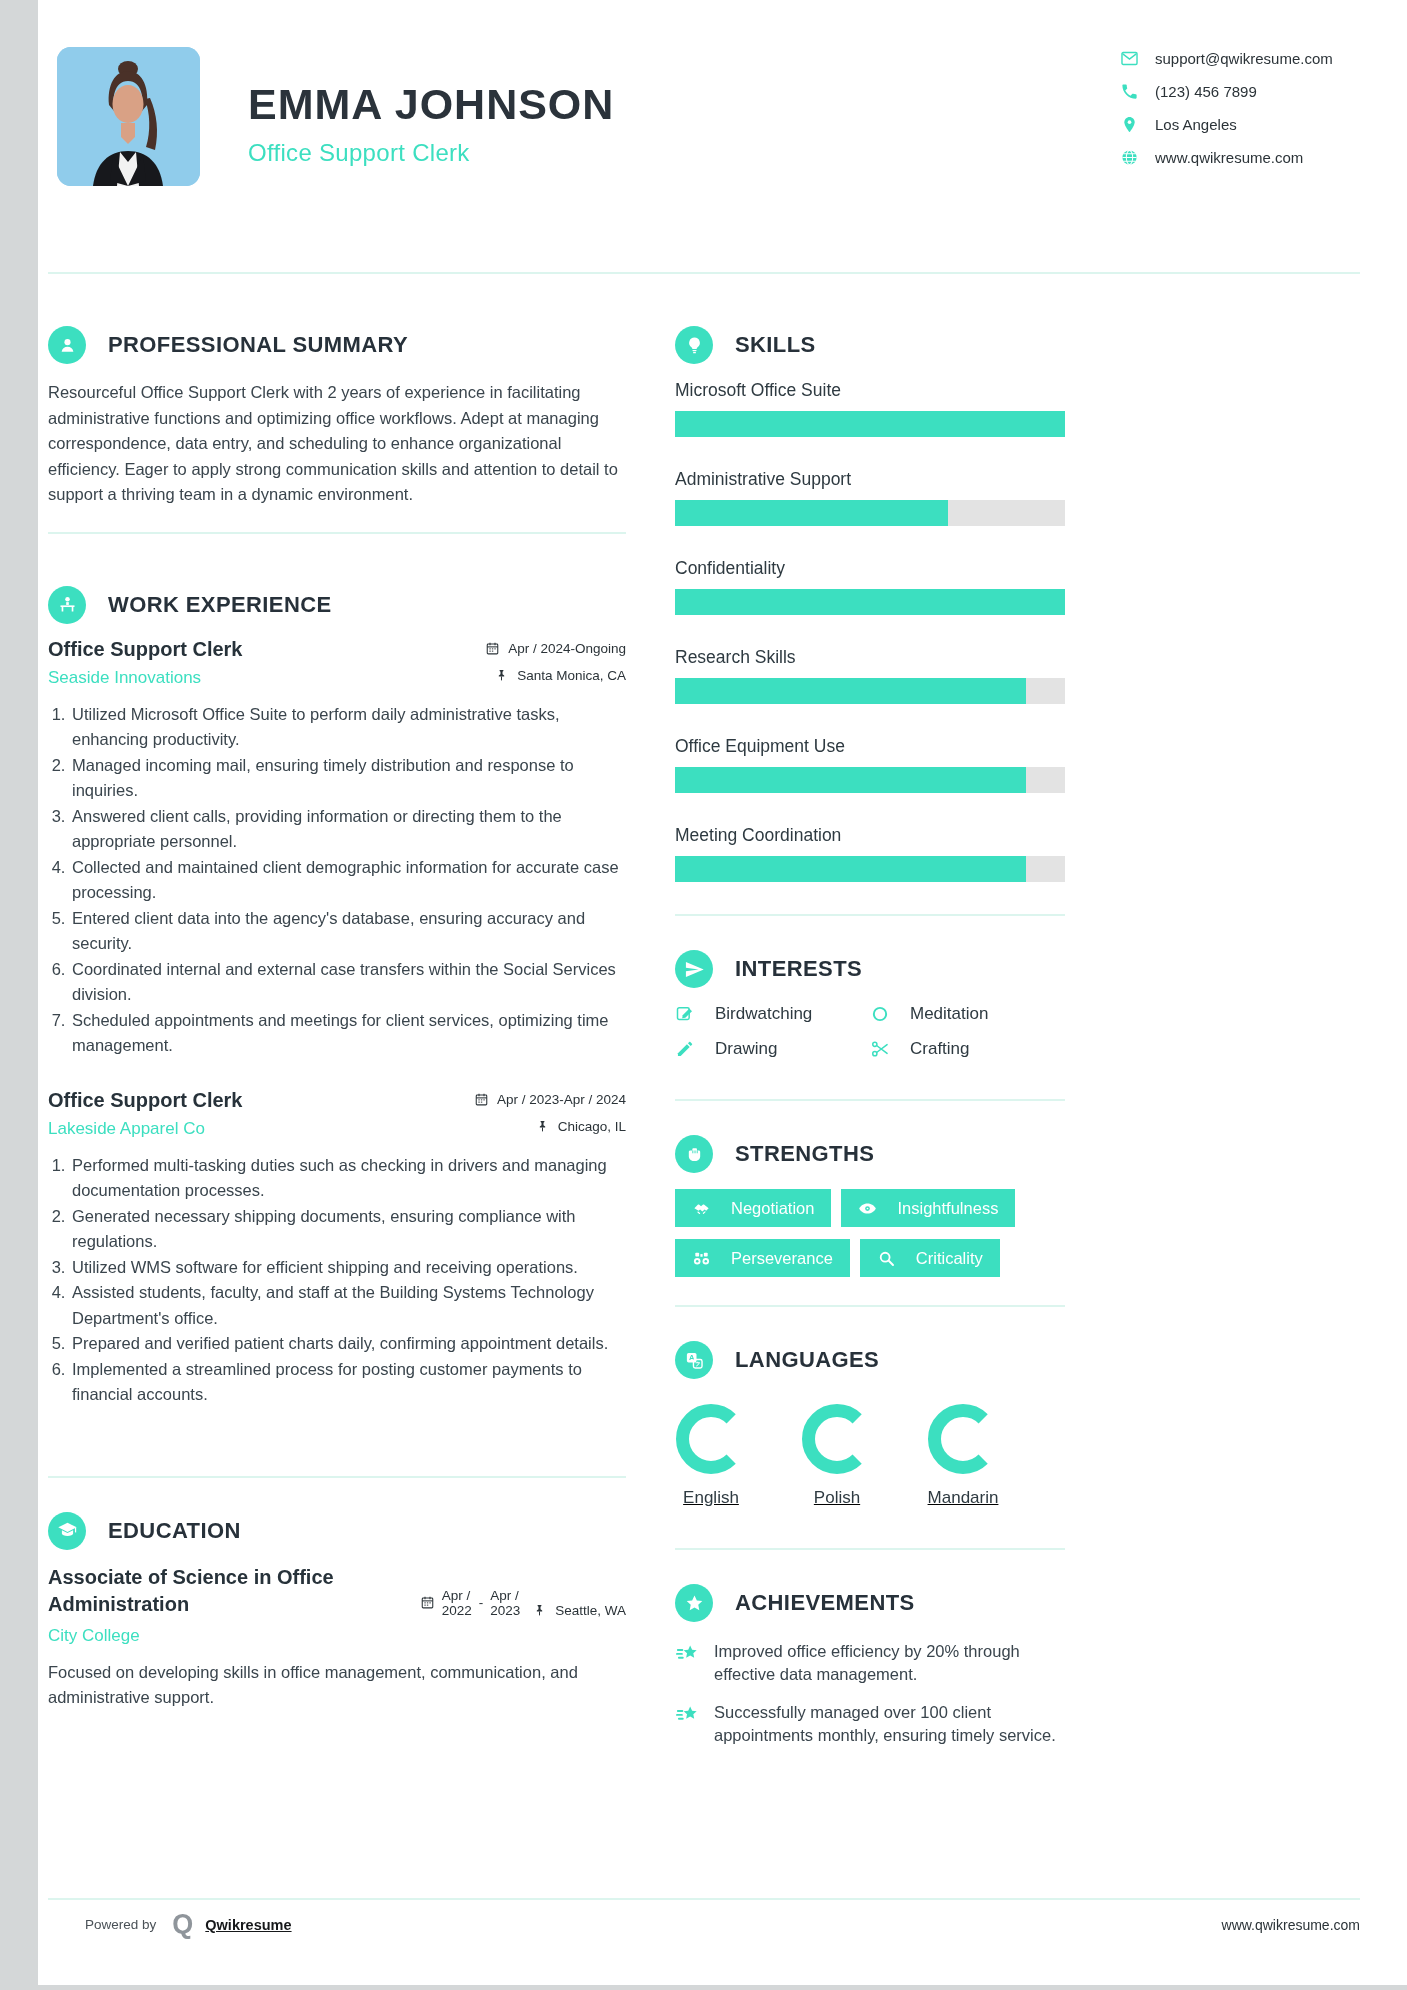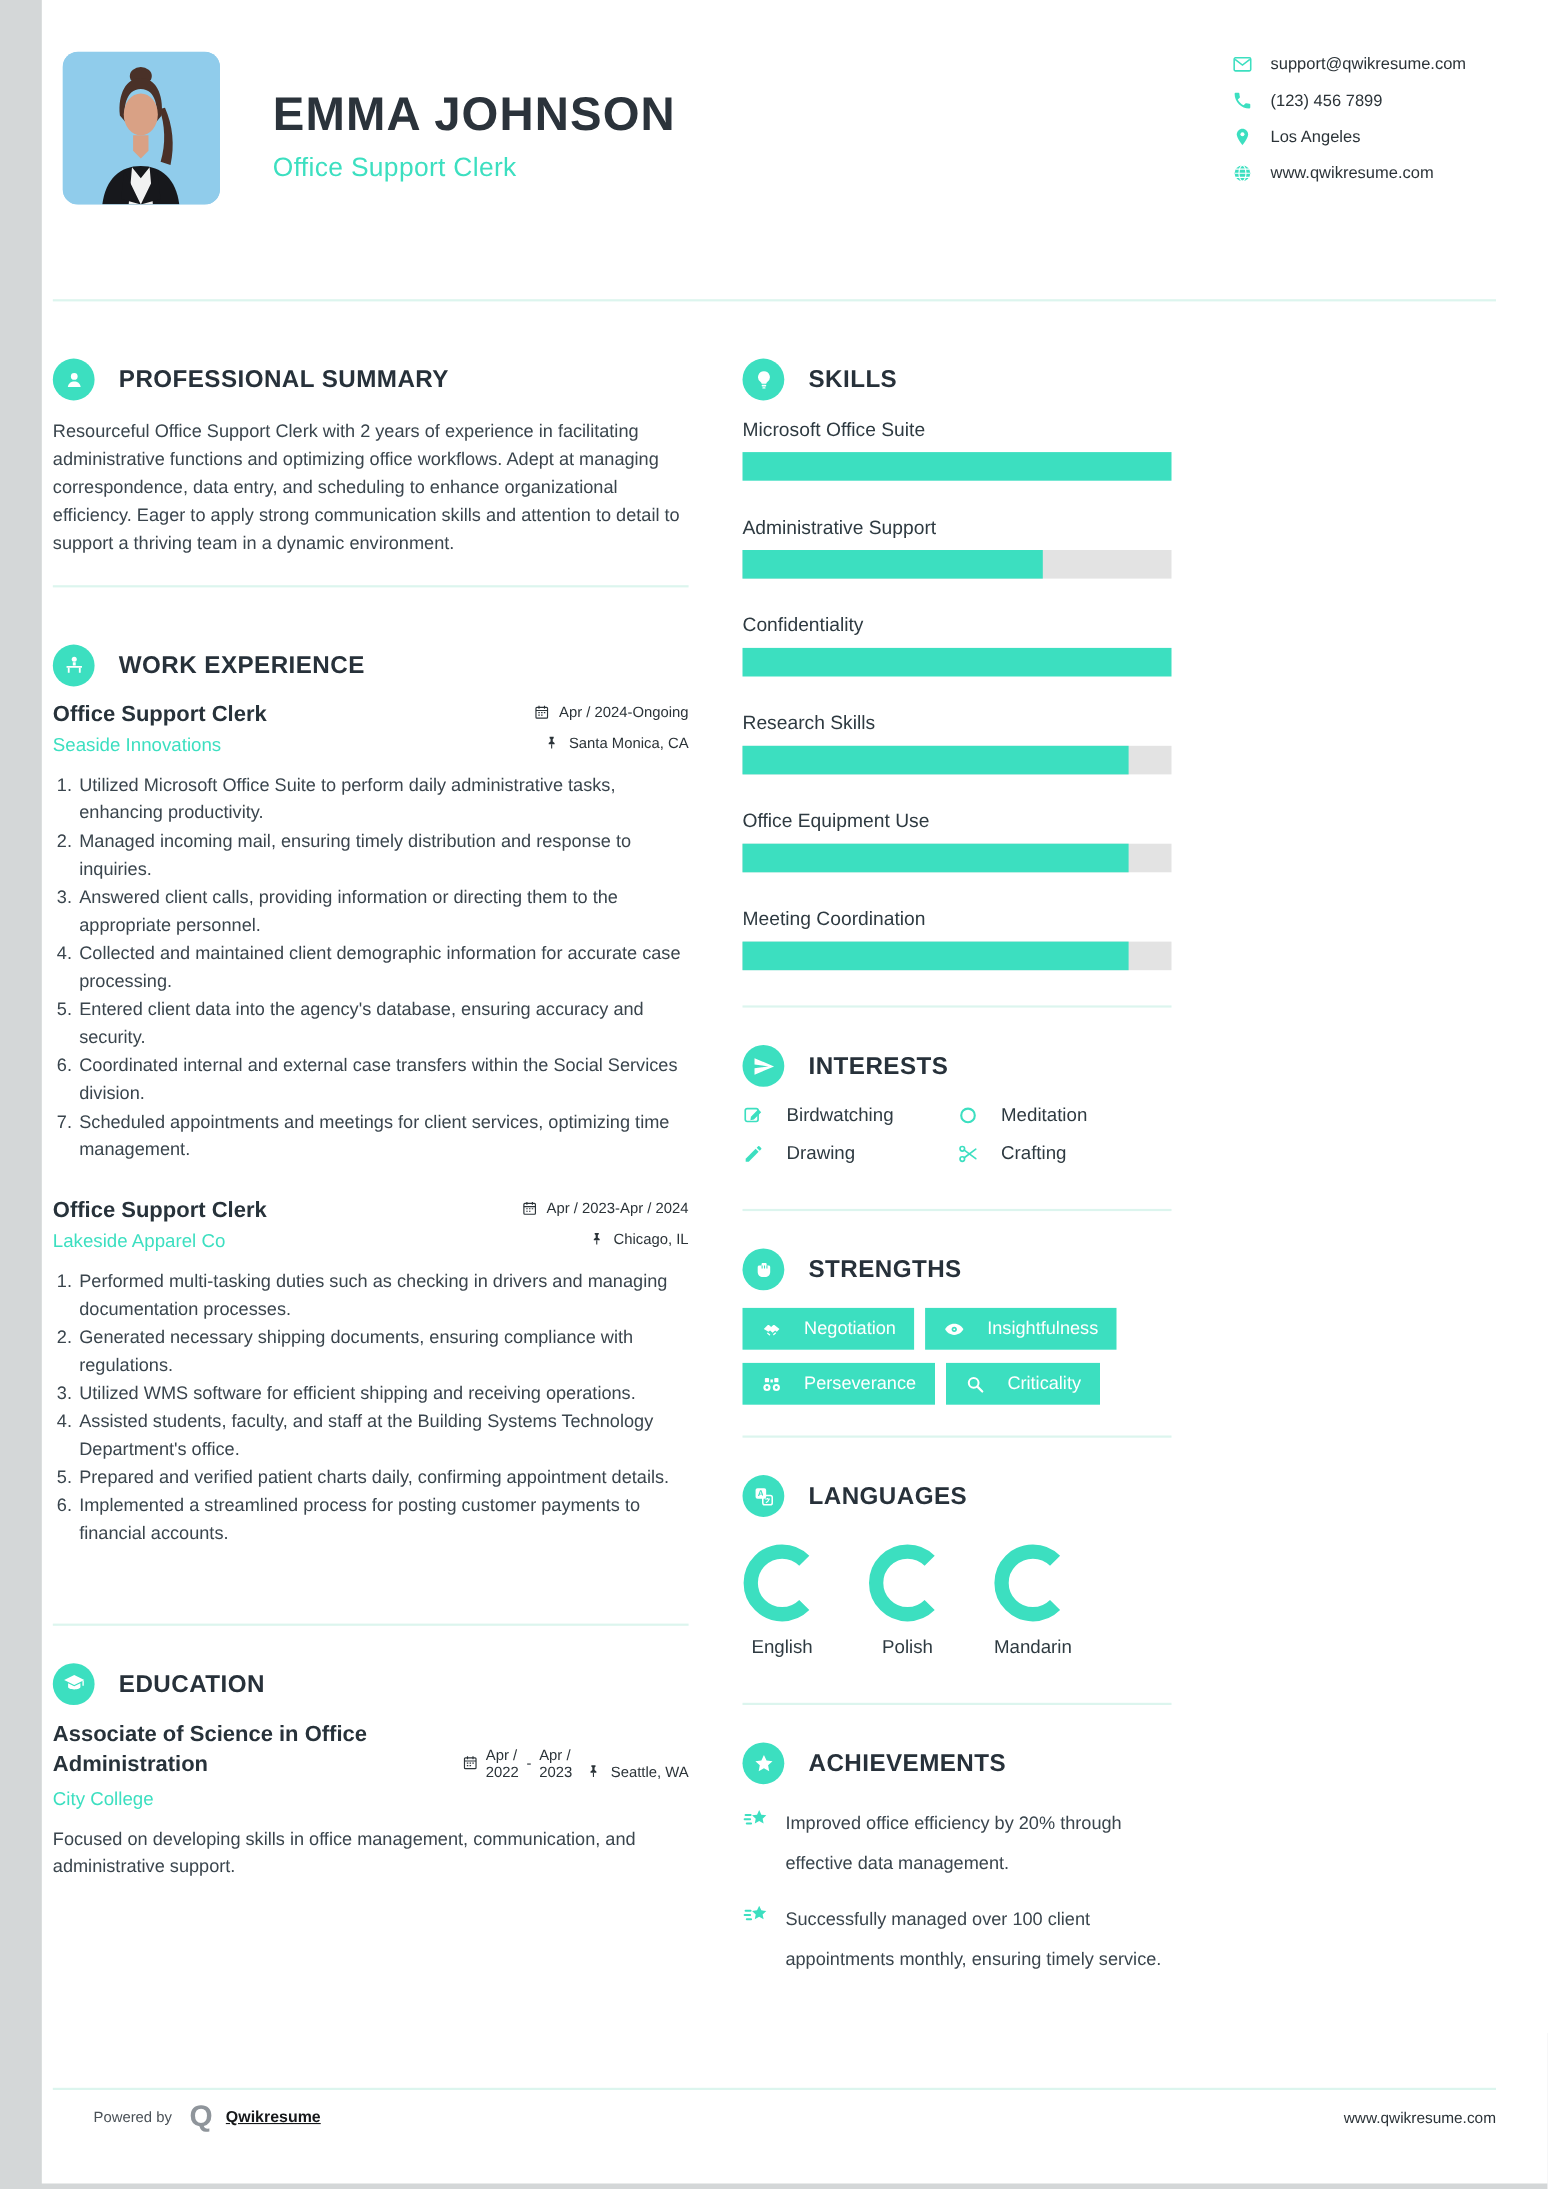--- a/index.html
+++ b/index.html
@@ -80,30 +80,30 @@
   .interest { display:flex; align-items:center; gap:20px; }
   .interest svg { width:20px; height:20px; flex:0 0 auto; }
   .interest span { font-size:17px; color:#2E3A41; }
 
   
   .strengths-wrap { margin-top:16px; display:flex; flex-wrap:wrap; gap:12px 10px; }
   .strength-btn { display:inline-flex; align-items:center; gap:20px; background:var(--accent); color:#fff; height:38px; padding:0 17px; border:0; font-size:16.5px; font-family:inherit; }
   .strength-btn svg { width:19px; height:19px; }
 
   
-  .langs { margin-top:24px; display:flex; gap:42px; }
+  .langs { margin-top:24px; display:flex; gap:54px;text-decoration:underline; }
   .lang { width:72px; display:flex; flex-direction:column; align-items:center; }
   .lang svg { width:72px; height:72px; }
   .lang-label { margin-top:13px; font-size:17px; color:#2E3A41; white-space:nowrap; }
 
   
   .ach-list { margin-top:18px; }
   .ach-item { display:flex; gap:13px; margin-bottom:15px; }
   .ach-item svg { width:26px; height:26px; flex:0 0 auto; margin-top:1px; }
-  .ach-text { font-size:16.5px; line-height:36px; color:var(--body); }
+  .ach-text { font-size:16.5px; line-height:23px; color:var(--body); }
 
   
   footer { position:absolute; left:48px; right:47px; top:1898px; }
   .foot-row { margin-top:11px; display:flex; align-items:center; }
   .powered { font-size:13.5px; color:#4A5157;margin-left:37px; }
   .q-logo { font-size:27px; font-weight:700; color:#8F959B; margin:0 12px 0 16px; line-height:1; }
   .brand { font-size:14.5px; color:#16181a; text-decoration:underline; font-weight:600; }
   .foot-site { margin-left:auto; font-size:14px; color:#2B3338; }
 </style>
 </head>

